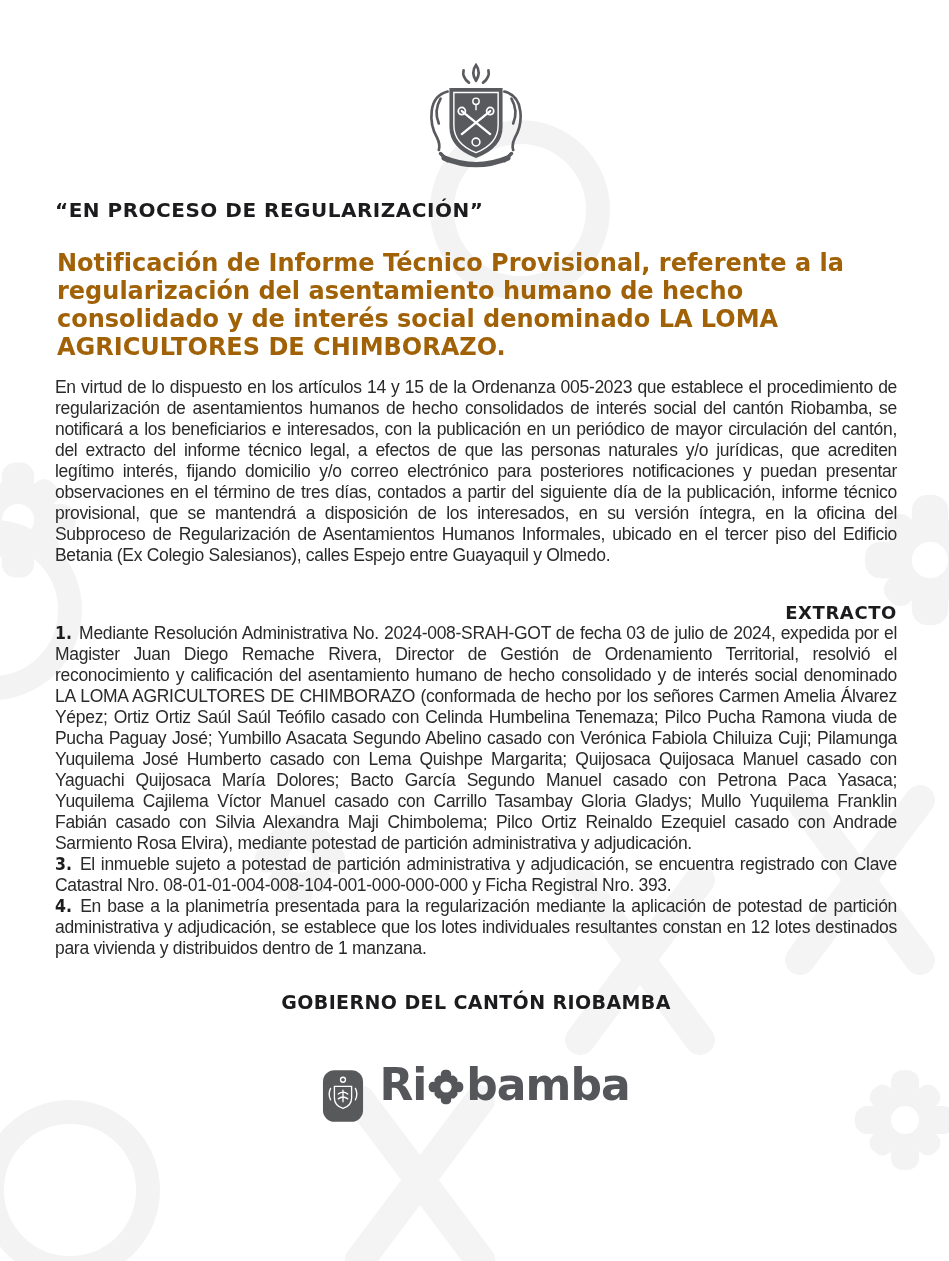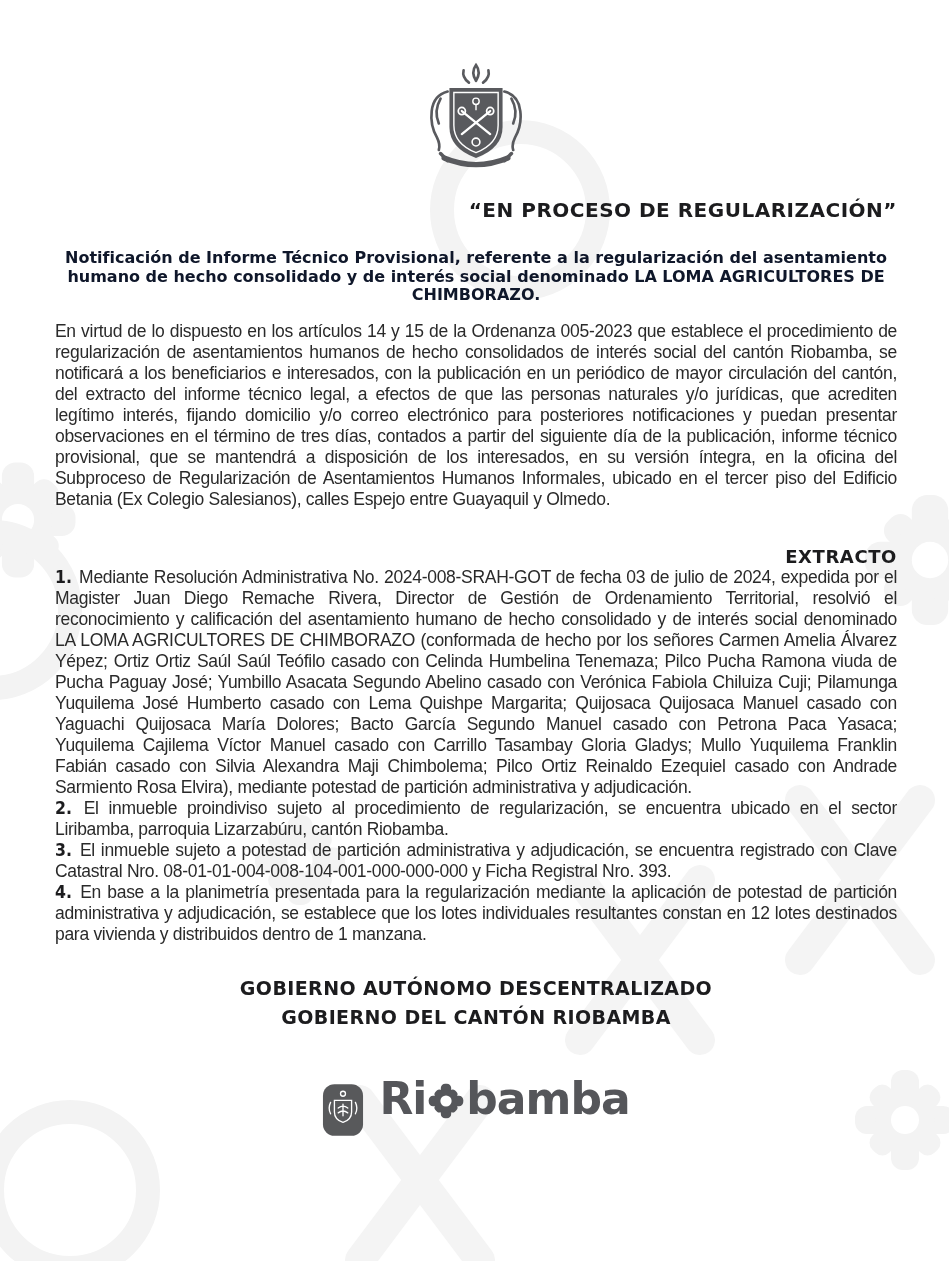--- a/index.html
+++ b/index.html
@@ -17,36 +17,35 @@
     position:absolute; inset:0;
     width:949px; height:1261px;
     pointer-events:none;
   }
   .content { position:relative; padding:0 52px 0 55px; }
 
   .arms { margin:60px auto 0; width:124px; height:118px; display:block; }
 
   .doc-title {
     margin-top:20px;
-    text-align:right;
+    text-align:left;
     font-family:"DejaVu Sans", sans-serif;
     font-weight:800;
     font-size:20px;
     letter-spacing:.5px;
     color:#1c1c1e;
   }
   .doc-subtitle {
     margin:27px auto 0;
     max-width:838px;
-    text-align:center;
-    font-family:"DejaVu Sans", sans-serif;
-    font-weight:800;
-    font-size:16px;
+    font-family:"DejaVu Sans", sans-serif;
+    font-weight:800;
+    font-size:24px;
     line-height:1.17;
-    color:#0f172a;
+    color:#a16207;
   }
   .body-text {
     font-size:17.5px;
     line-height:1.2;
     letter-spacing:-.3px;
     text-align:justify;
     color:#2a2a2a;
     font-stretch:condensed;
   }
   .intro { margin-top:16px; }
@@ -168,28 +167,26 @@
     <h1 class="doc-title">“EN PROCESO DE REGULARIZACIÓN”</h1>
 
     <h2 class="doc-subtitle">Notificación de Informe Técnico Provisional, referente a la regularización del asentamiento humano de hecho consolidado y de interés social denominado LA LOMA AGRICULTORES DE CHIMBORAZO.</h2>
 
     <p class="body-text intro">En virtud de lo dispuesto en los artículos 14 y 15 de la Ordenanza 005-2023 que establece el procedimiento de regularización de asentamientos humanos de hecho consolidados de interés social del cantón Riobamba, se notificará a los beneficiarios e interesados, con la publicación en un periódico de mayor circulación del cantón, del extracto del informe técnico legal, a efectos de que las personas naturales y/o jurídicas, que acrediten legítimo interés, fijando domicilio y/o correo electrónico para posteriores notificaciones y puedan presentar observaciones en el término de tres días, contados a partir del siguiente día de la publicación, informe técnico provisional, que se mantendrá a disposición de los interesados, en su versión íntegra, en la oficina del Subproceso de Regularización de Asentamientos Humanos Informales, ubicado en el tercer piso del Edificio Betania (Ex Colegio Salesianos), calles Espejo entre Guayaquil y Olmedo.</p>
 
     <h3 class="section-heading">EXTRACTO</h3>
 
     <p class="body-text extract-item"><span class="item-num">1.</span> <span>Mediante Resolución Administrativa No. 2024-008-SRAH-GOT de fecha 03 de julio de 2024, expedida por el Magister Juan Diego Remache Rivera, Director de Gestión de Ordenamiento Territorial, resolvió el reconocimiento y calificación del asentamiento humano de hecho consolidado y de interés social denominado LA LOMA AGRICULTORES DE CHIMBORAZO (conformada de hecho por los señores Carmen Amelia Álvarez Yépez; Ortiz Ortiz Saúl Saúl Teófilo casado con Celinda Humbelina Tenemaza; Pilco Pucha Ramona viuda de Pucha Paguay José; Yumbillo Asacata Segundo Abelino casado con Verónica Fabiola Chiluiza Cuji; Pilamunga Yuquilema José Humberto casado con Lema Quishpe Margarita; Quijosaca Quijosaca Manuel casado con Yaguachi Quijosaca María Dolores; Bacto García Segundo Manuel casado con Petrona Paca Yasaca; Yuquilema Cajilema Víctor Manuel casado con Carrillo Tasambay Gloria Gladys; Mullo Yuquilema Franklin Fabián casado con Silvia Alexandra Maji Chimbolema; Pilco Ortiz Reinaldo Ezequiel casado con Andrade Sarmiento Rosa Elvira), mediante potestad de partición administrativa y adjudicación.</span></p>
 
-    <p class="body-text extract-item"><span class="item-num">2.</span> <span>El inmueble proindiviso sujeto al procedimiento de regularización, se encuentra ubicado en el sector Liribamba, parroquia Lizarzabúru, cantón Riobamba.</span></p>
 
     <p class="body-text extract-item"><span class="item-num">3.</span> <span>El inmueble sujeto a potestad de partición administrativa y adjudicación, se encuentra registrado con Clave Catastral Nro. 08-01-01-004-008-104-001-000-000-000 y Ficha Registral Nro. 393.</span></p>
 
     <p class="body-text extract-item"><span class="item-num">4.</span> <span>En base a la planimetría presentada para la regularización mediante la aplicación de potestad de partición administrativa y adjudicación, se establece que los lotes individuales resultantes constan en 12 lotes destinados para vivienda y distribuidos dentro de 1 manzana.</span></p>
 
     <div class="footer-org">
-      <div>GOBIERNO AUTÓNOMO DESCENTRALIZADO</div>
       <div>GOBIERNO DEL CANTÓN RIOBAMBA</div>
     </div>
 
     <div class="logo-row">
 
       <svg class="badge-svg" viewBox="0 0 44 56" aria-hidden="true">
         <rect x="1" y="1" width="42" height="54" rx="12" fill="#58595b"></rect>
         <g fill="none" stroke="#ffffff" stroke-width="1.4" stroke-linecap="round">
           <circle cx="22" cy="11" r="2.6"></circle>
           <path d="M13,18 L31,18 L31,30 Q31,38 22,41 Q13,38 13,30 Z"></path>

